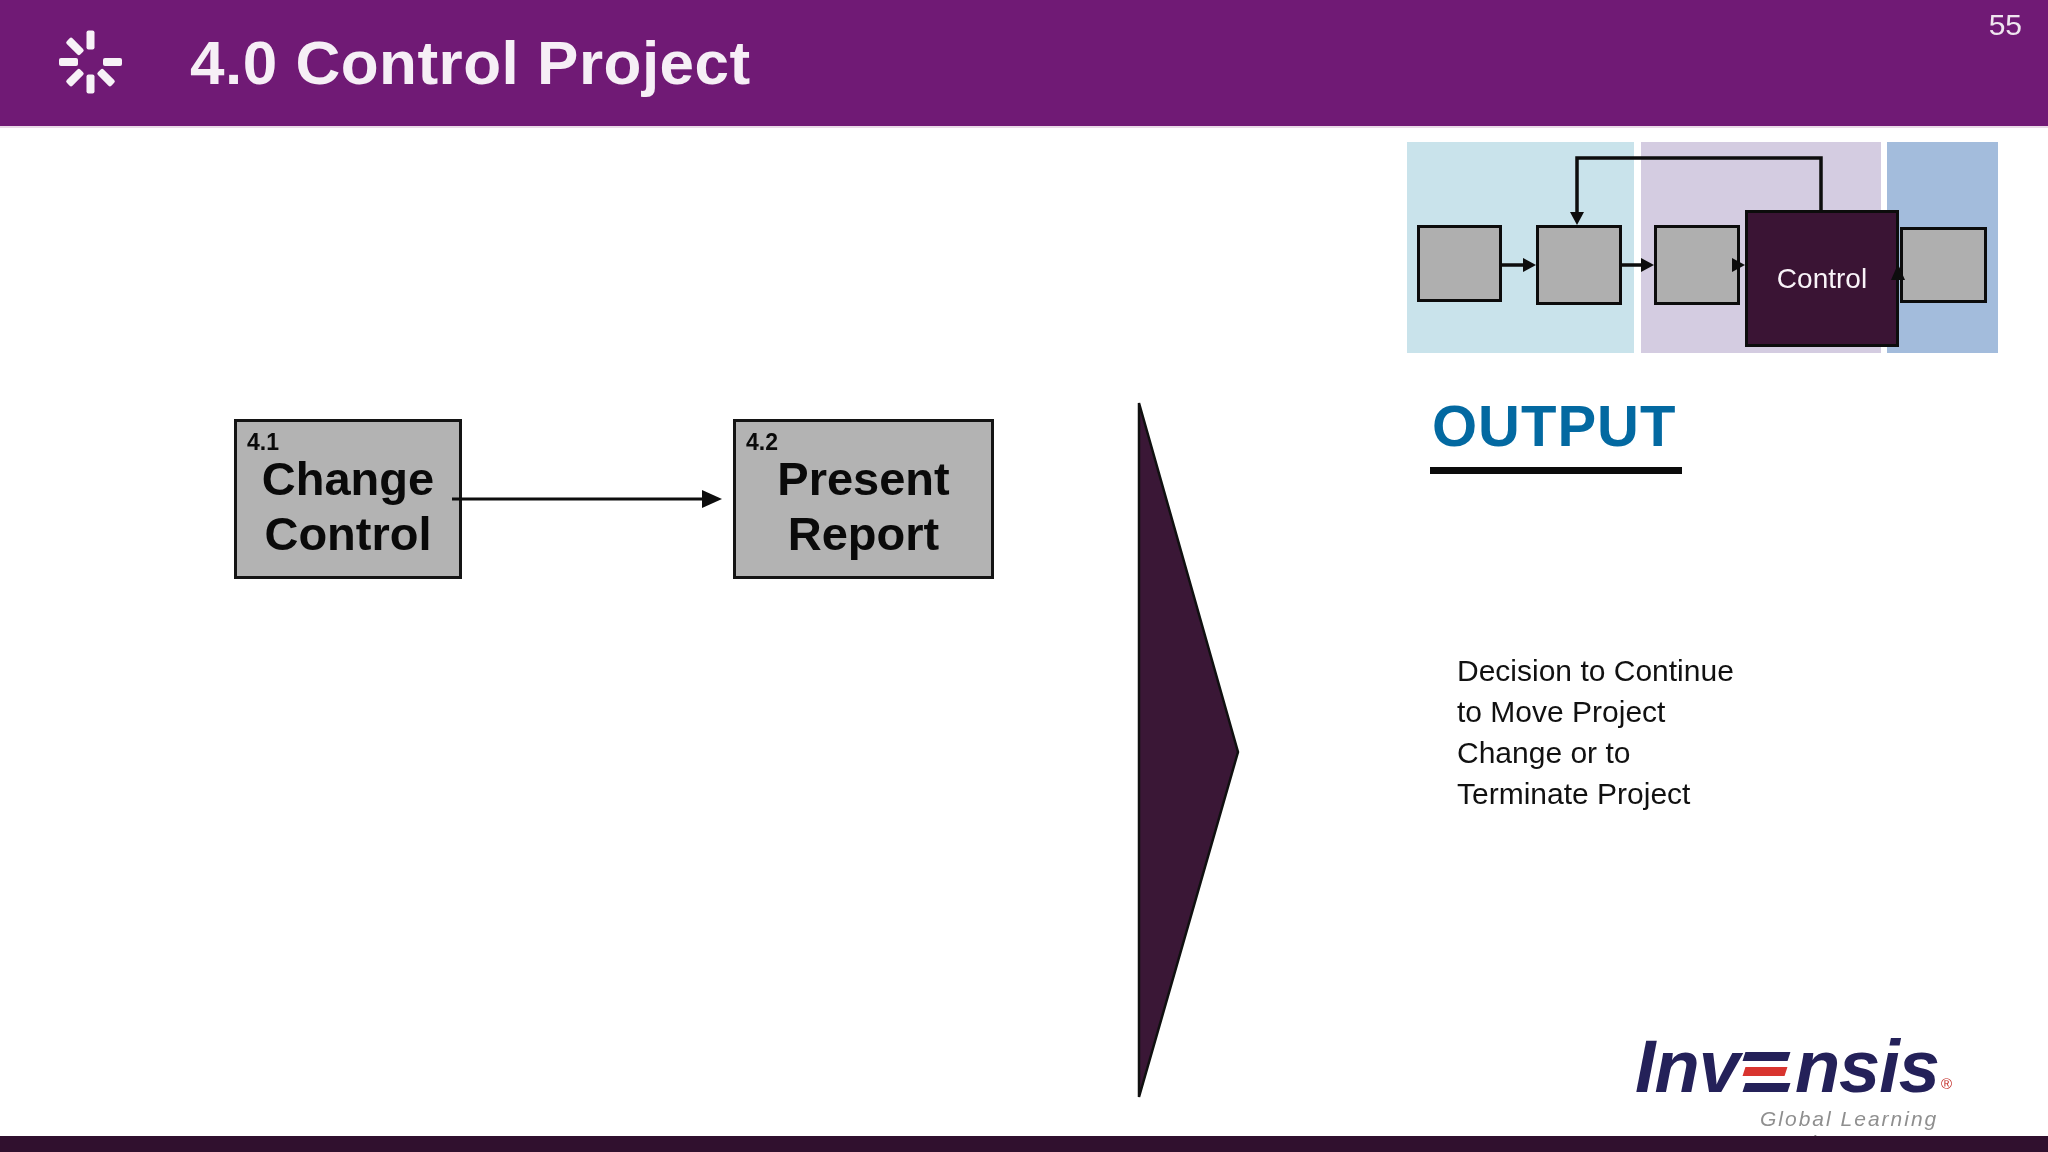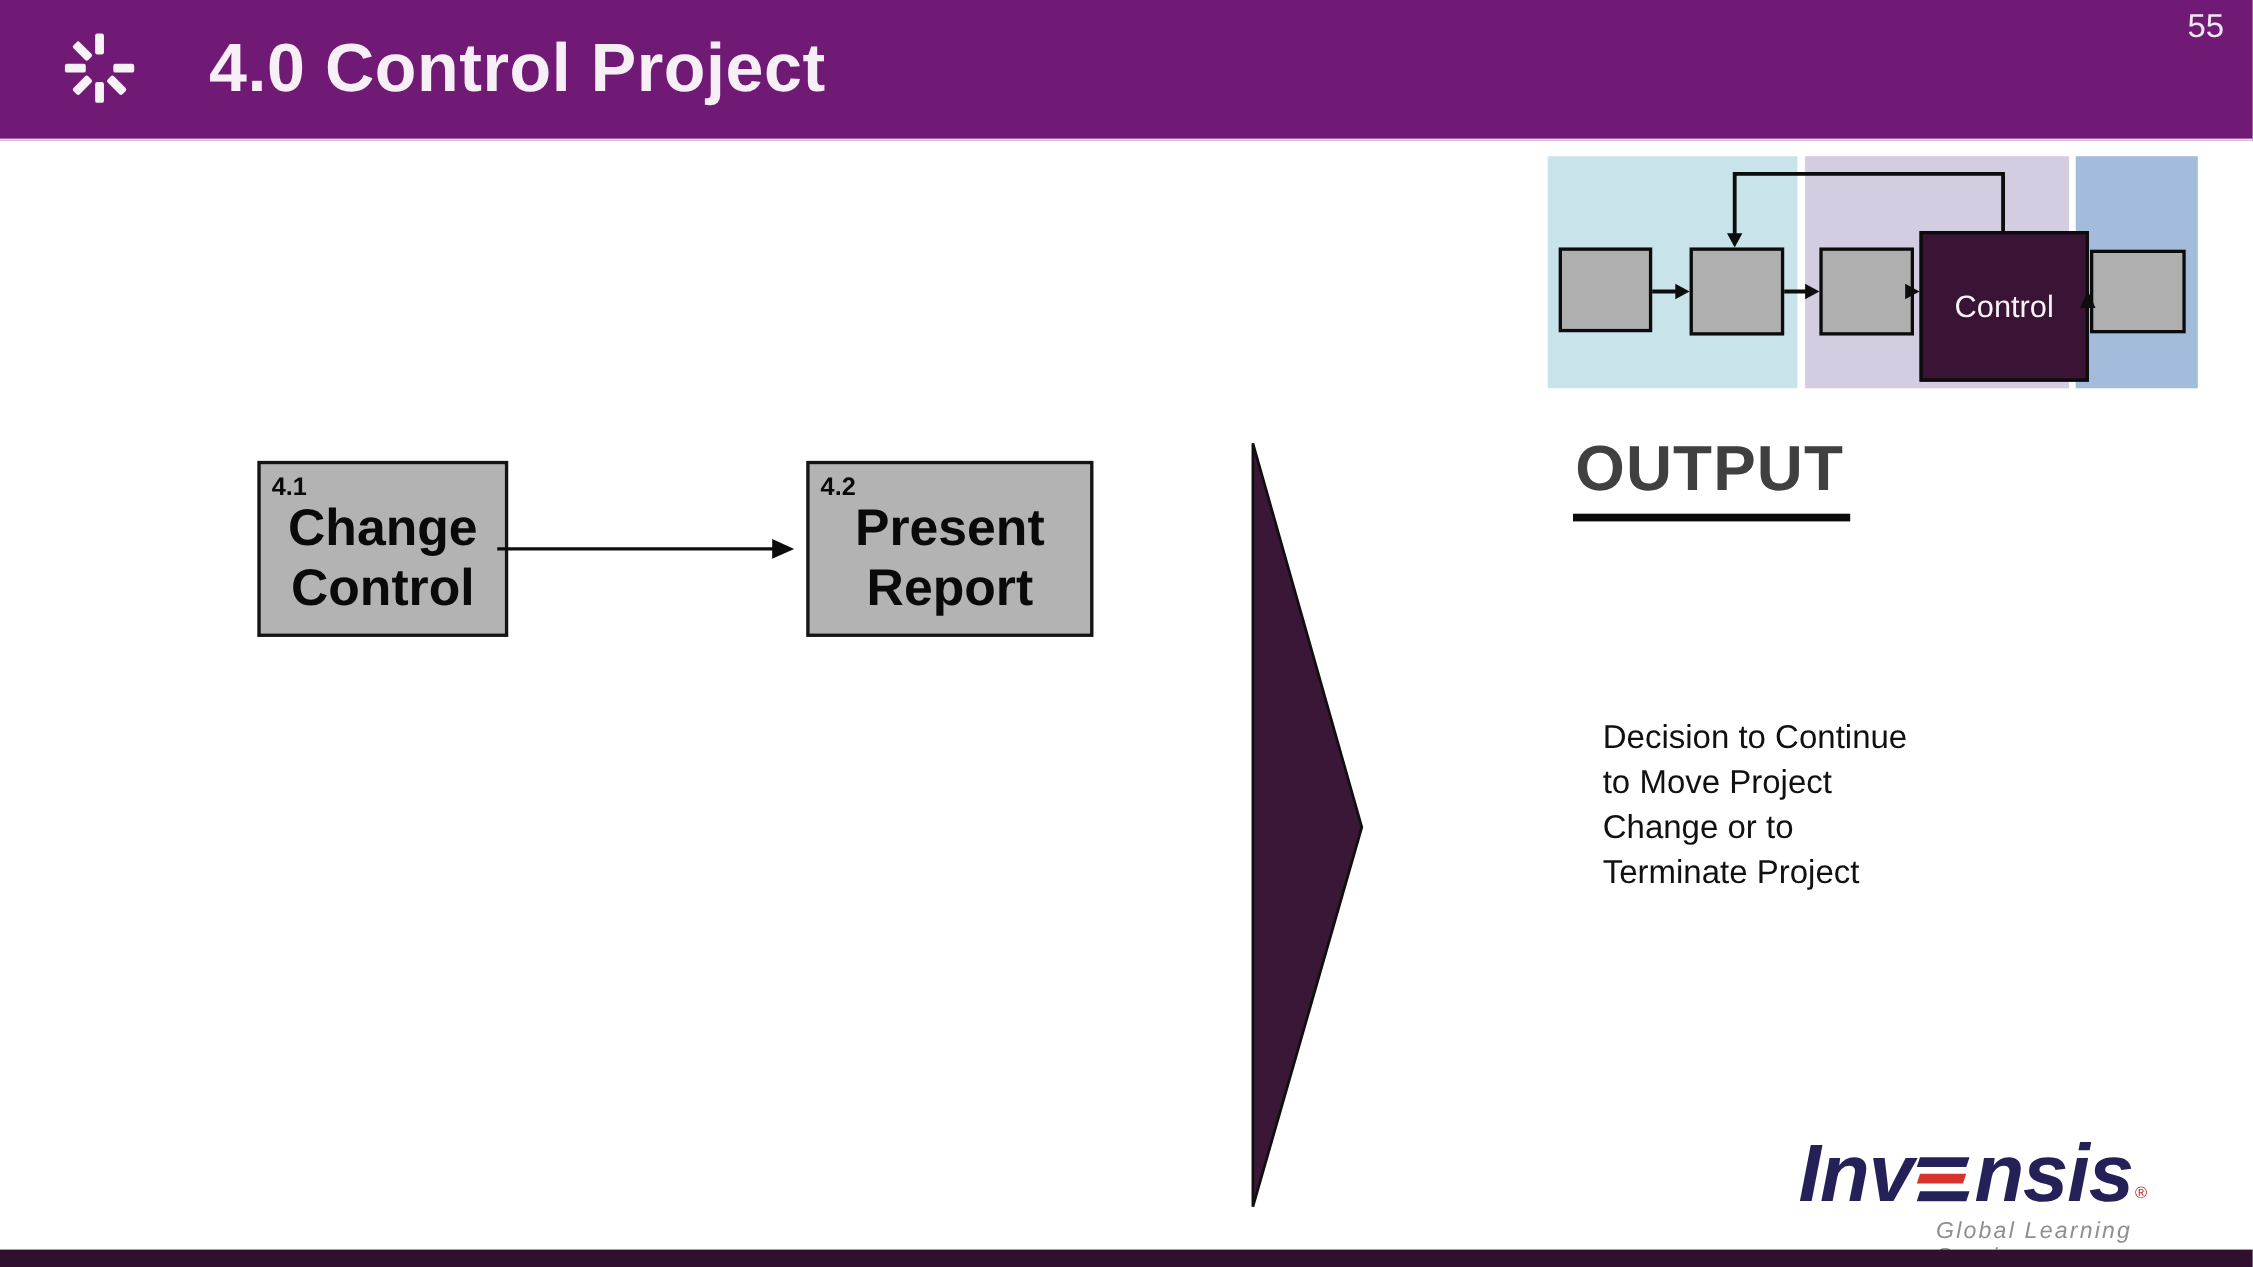--- a/index.html
+++ b/index.html
@@ -83,21 +83,21 @@
     text-align: center;
   }
   .flow-connector { position: absolute; left: 451px; top: 485px; }
 
   
   .big-arrow { position: absolute; left: 1136px; top: 400px; }
 
   
   .output-heading {
     position: absolute; left: 1430px; top: 392px;
-    font-size: 58px; font-weight: bold; color: #404040;
+    font-size: 58px; font-weight: bold; color: #0369a1;
     letter-spacing: 1px;
     border-bottom: 7px solid #0B0B0B;
     padding: 0 6px 8px 2px;
   }
   .decision-text {
     position: absolute; left: 1417px; top: 650px;
     font-size: 30px; color: #111111; line-height: 41px; margin-left: 40px;
   }
 
   

